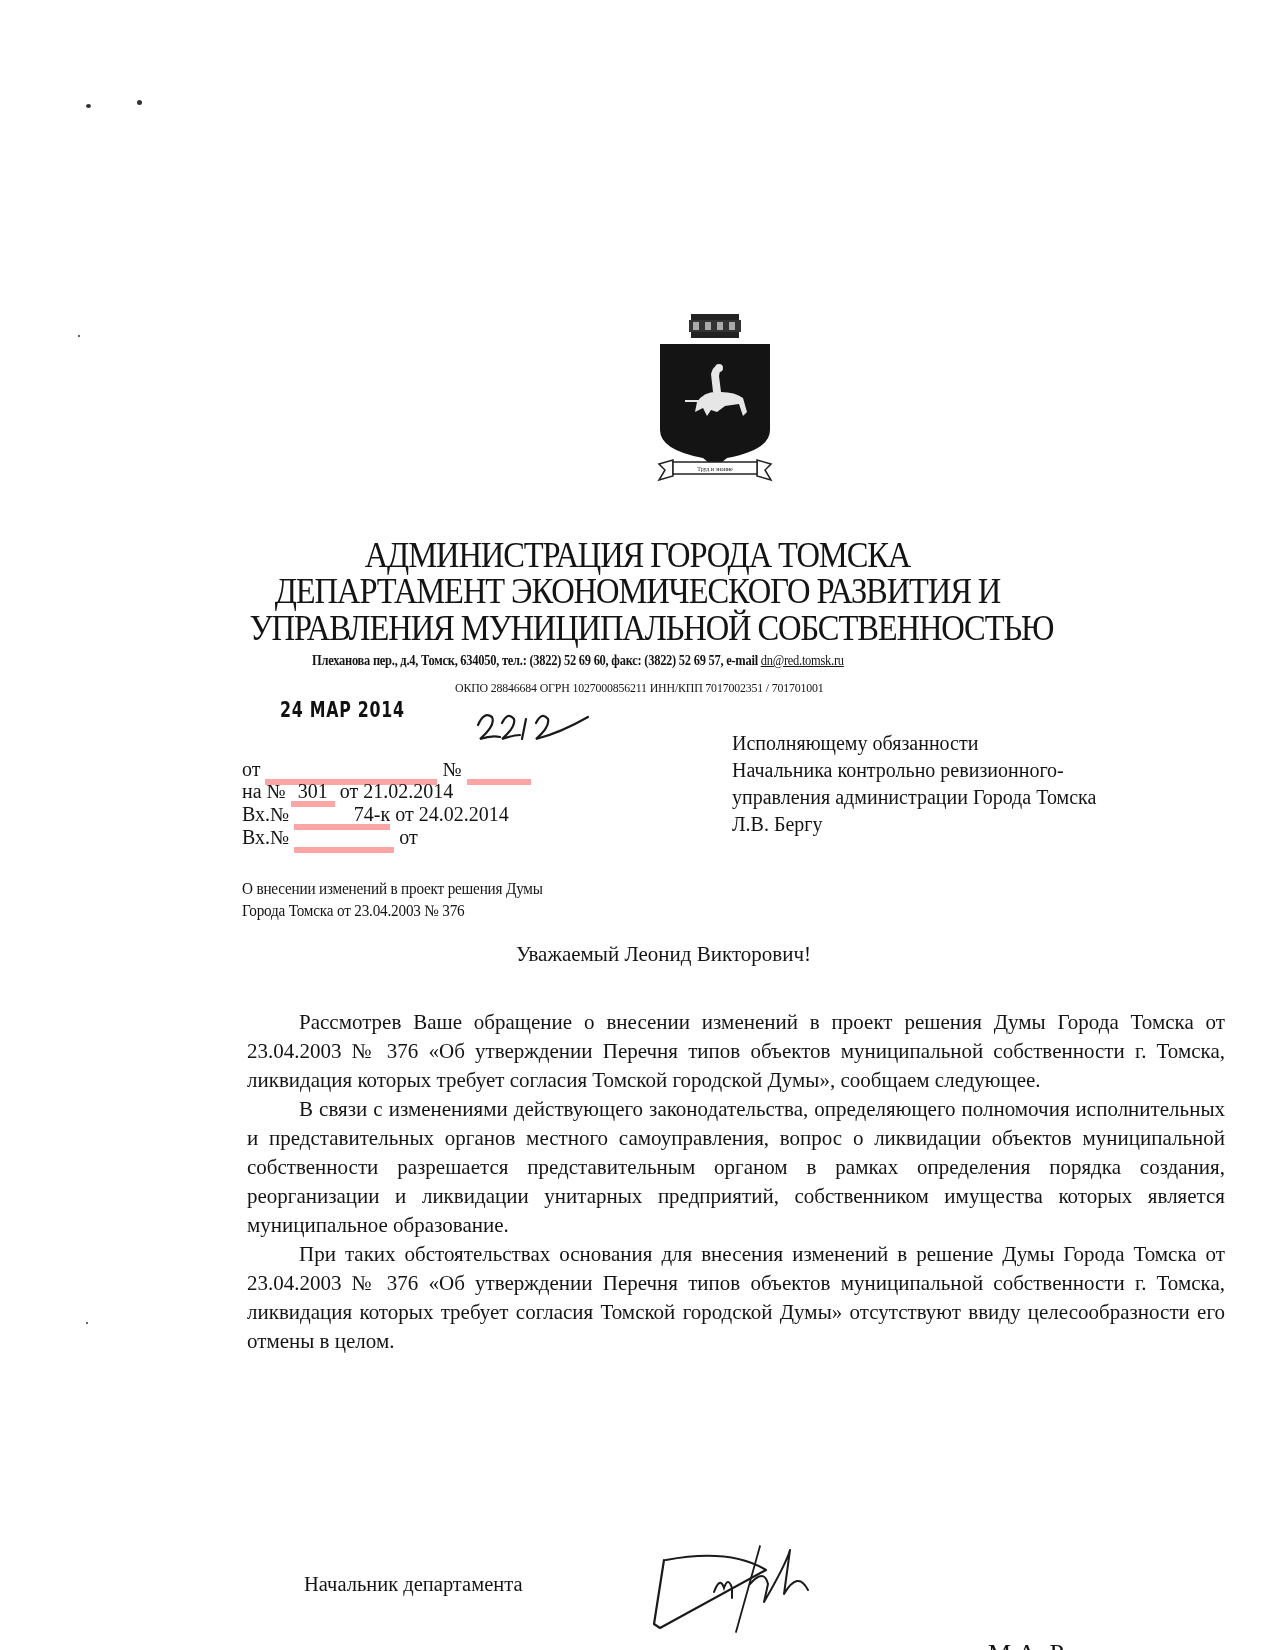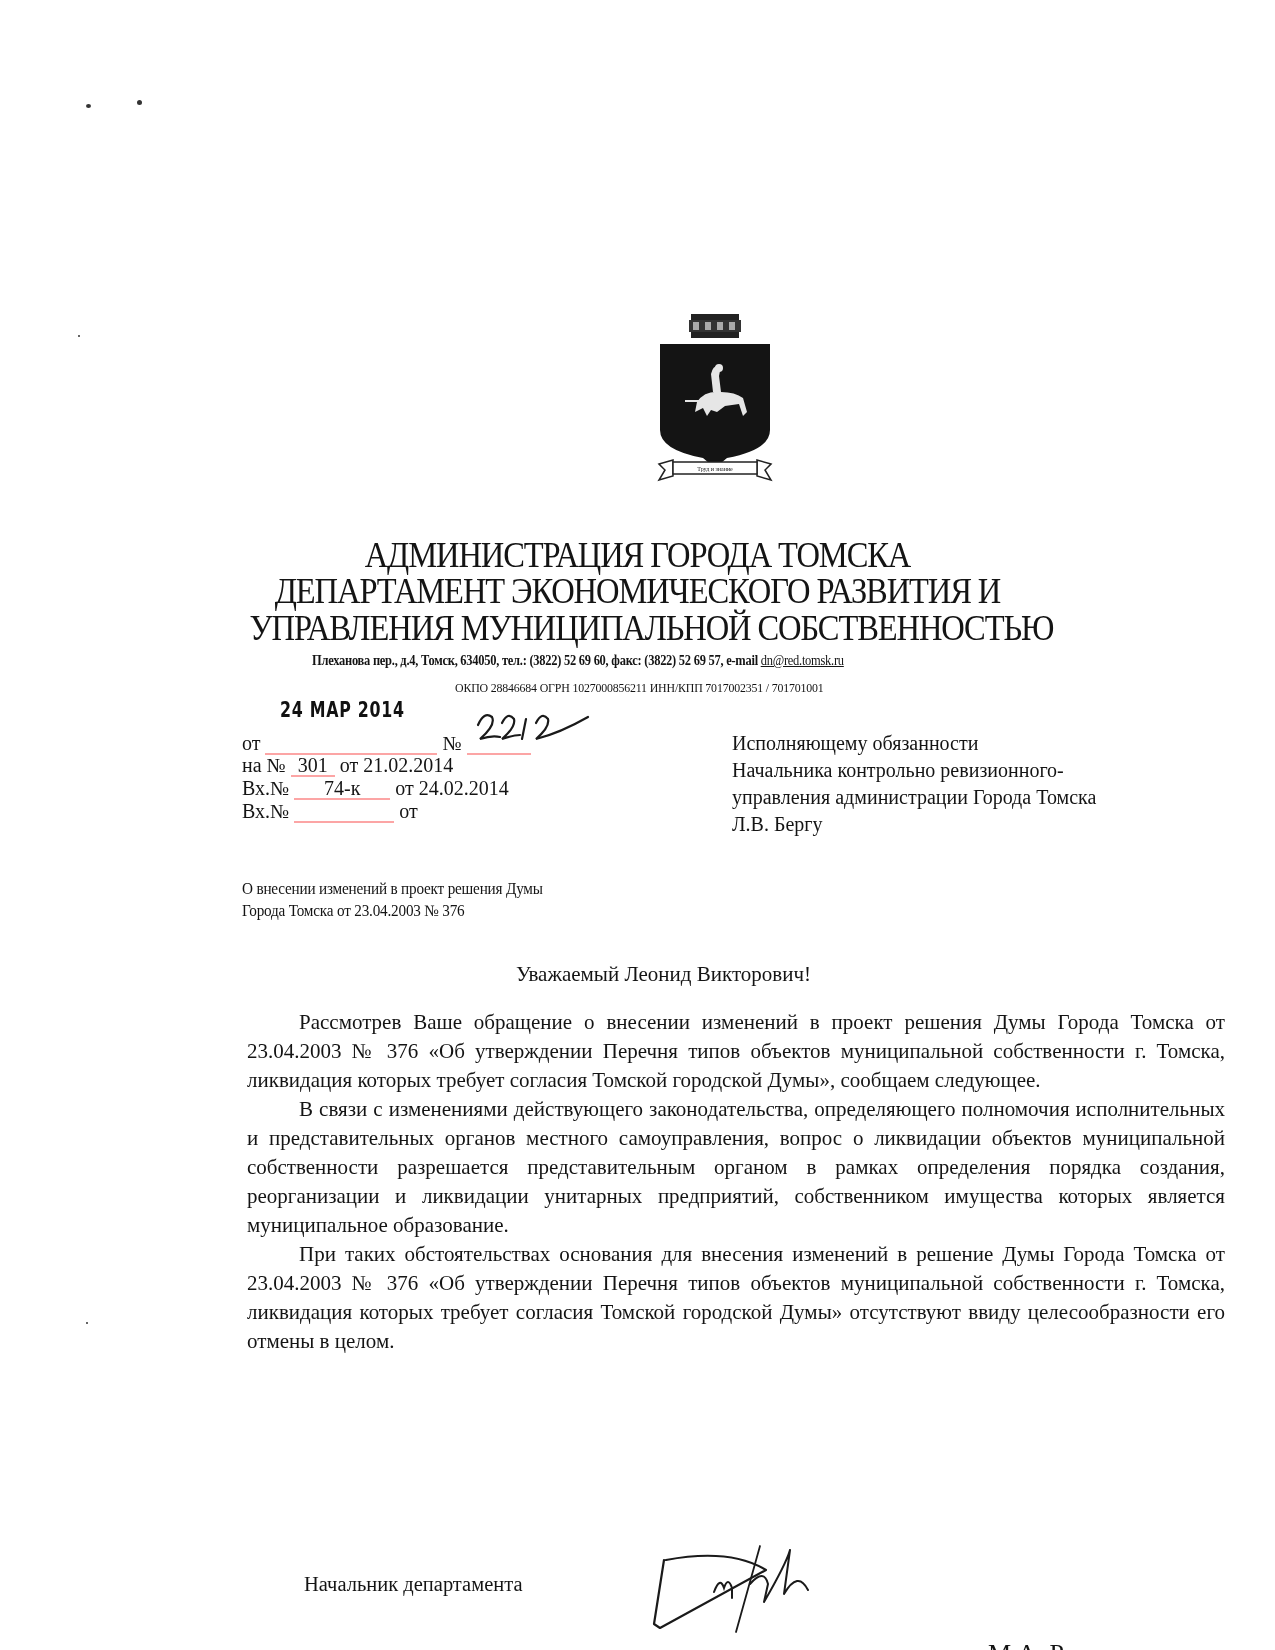--- a/index.html
+++ b/index.html
@@ -20,35 +20,35 @@
   #h3 { top: 611px; left: 14px; }
   .contacts { position: absolute; top: 652px; left: 312px; font-size: 14.5px; font-weight: bold; white-space: nowrap; letter-spacing: -0.3px; transform: scaleX(0.86); transform-origin: left; }
   .contacts .email { text-decoration: underline; font-weight: normal; }
   .codes { position: absolute; top: 680px; left: 455px; font-size: 13.5px; white-space: nowrap; letter-spacing: -0.2px; transform: scaleX(0.88); transform-origin: left; }
 
   
   .stamp { position: absolute; top: 697px; left: 280px; font-family: "DejaVu Sans", sans-serif; font-weight: bold; font-size: 22px; letter-spacing: 1px; transform: scaleX(0.72); transform-origin: left; white-space: nowrap; color: #111; }
 
   
   .reg { position: absolute; left: 242px; font-size: 20px; white-space: nowrap; line-height: 1; }
-  .reg .u { display: inline-block; border-bottom: 2px solid #fca5a5; text-align: center; }
+  .reg .u { display: inline-block; border-bottom: 6px solid #fca5a5; text-align: center; margin-top: 26px; }
   #reg-ot { top: 733px; }
   #reg-na { top: 755px; }
   #reg-vx1 { top: 778px; }
   #reg-vx2 { top: 801px; }
   .handnum { position: absolute; left: 470px; top: 705px; width: 140px; height: 48px; }
 
   
   .addr { position: absolute; left: 732px; top: 730px; font-size: 20px; line-height: 27px; white-space: nowrap; }
 
   
   .subj { position: absolute; left: 242px; top: 878px; font-size: 16px; line-height: 22px; white-space: nowrap; letter-spacing: -0.2px; transform: scaleX(0.95); transform-origin: left; }
 
   
-  .greet { position: absolute; left: 0; width: 1275px; text-align: center; top: 942px; font-size: 21px; padding-left: 52px; box-sizing: border-box; margin-top: 20px; }
+  .greet { position: absolute; left: 0; width: 1275px; text-align: center; top: 942px; font-size: 21px; padding-left: 52px; box-sizing: border-box; }
 
   
   .body { position: absolute; left: 247px; width: 978px; top: 1008px; font-size: 21px; line-height: 29px; text-align: justify; }
   .body p { margin: 0; text-indent: 52px; }
 
   
   .sig-role { position: absolute; left: 304px; top: 1573px; font-size: 20.5px; white-space: nowrap; }
   .sig-name { position: absolute; left: 988px; top: 1639px; font-size: 26px; white-space: nowrap; }
   .sig-hand { position: absolute; left: 640px; top: 1540px; width: 200px; height: 100px; }
 </style>
@@ -109,21 +109,21 @@
 <svg class="handnum" viewBox="0 0 140 48">
   <path d="M 8 20 Q 14 6 22 12 Q 26 20 10 34 Q 22 30 30 32 M 32 18 Q 38 6 44 14 Q 46 22 32 34 Q 44 30 50 30 M 56 14 L 52 34 M 66 18 Q 72 6 78 14 Q 80 22 66 34 Q 90 28 118 12" fill="none" stroke="#1a1a1a" stroke-width="2.2" stroke-linecap="round"></path>
 </svg>
 <div class="reg" id="reg-na">
   <span>на №</span>
   <span class="u" style="width:44px;">301</span>
   <span>от 21.02.2014</span>
 </div>
 <div class="reg" id="reg-vx1">
   <span>Вх.№</span>
-  <span class="u" style="width:96px;text-align:center;">74-к</span>
+  <span class="u" style="width:96px;text-align:right;">74-к</span>
   <span>от 24.02.2014</span>
 </div>
 <div class="reg" id="reg-vx2">
   <span>Вх.№</span>
   <span class="u" style="width:100px;">&nbsp;</span>
   <span>от</span>
 </div>
 
 <div class="addr">
   <div>Исполняющему обязанности</div>

